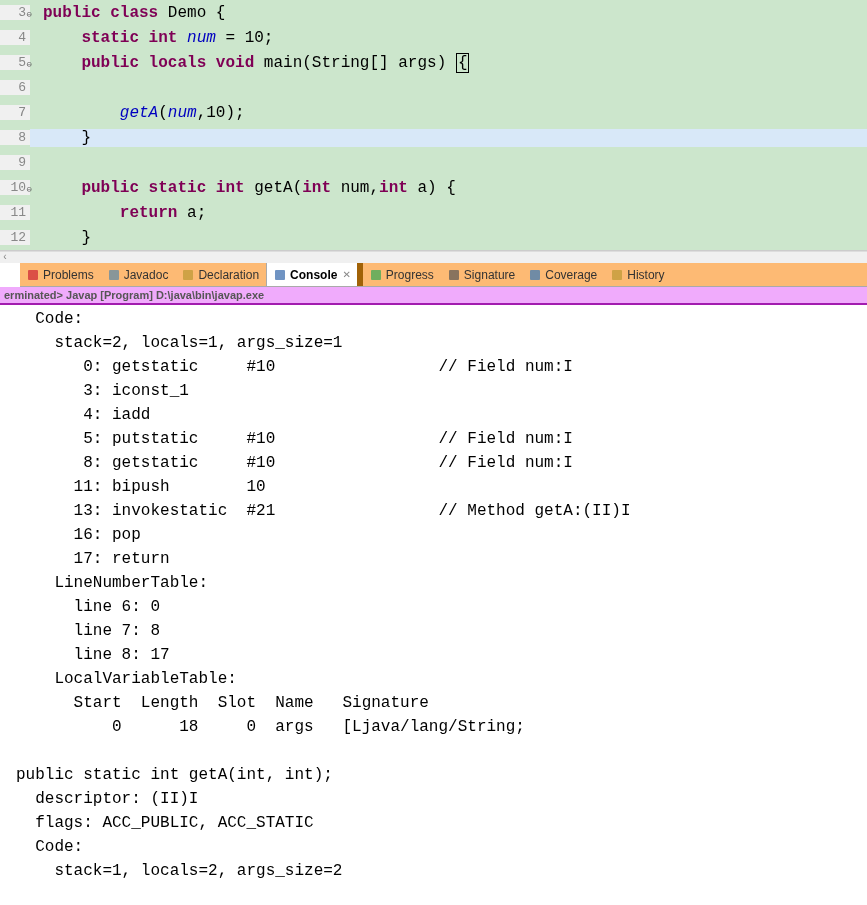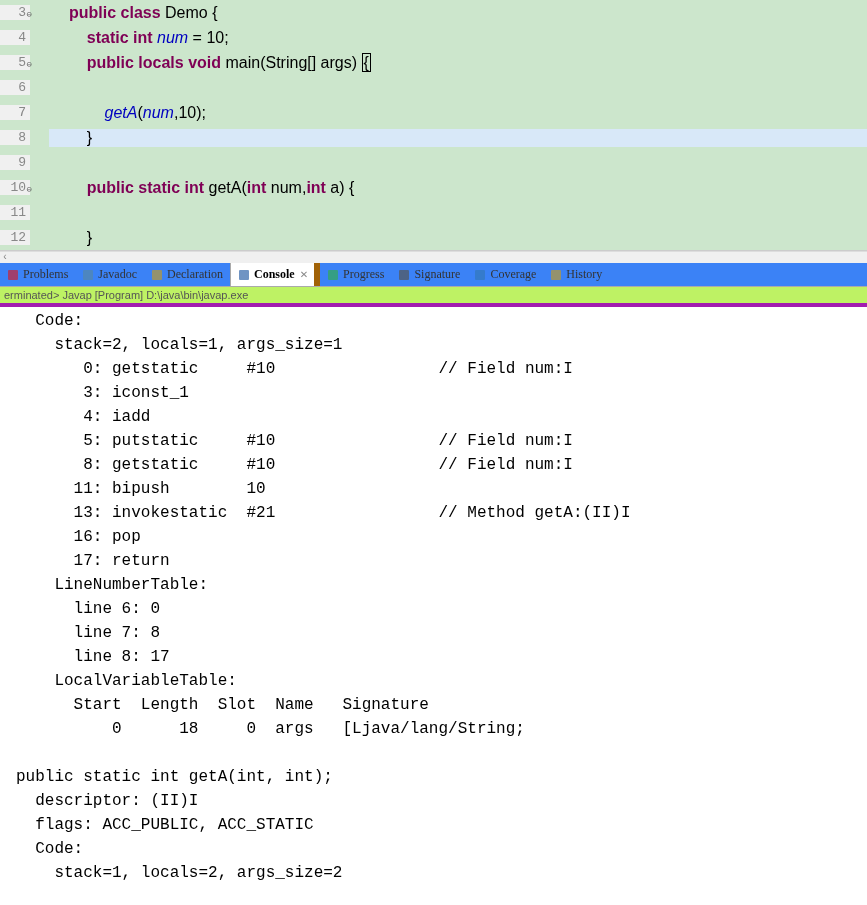--- a/index.html
+++ b/index.html
@@ -1,36 +1,36 @@
 <!DOCTYPE html>
 <html><head>
 <meta charset="utf-8">
 <style>
 * { margin: 0; padding: 0; box-sizing: border-box; }
 body { font-family: Consolas, "Courier New", monospace; font-size: 14px; background: #fff; overflow: hidden; width: 867px; }
 .editor { background: #cce6cc; border-bottom: 1px solid #ccc; }
 .line { display: flex; min-height: 25px; align-items: center; }
 .gutter { width: 30px; text-align: right; padding-right: 4px; color: #888; background: #f0f0f0; font-size: 13px; user-select: none; position: relative; }
 .gutter .fold { position: absolute; right: -2px; top: 4px; font-size: 9px; color: #666; }
-.code { flex: 1; white-space: pre; font-family: Liberation Sans, sans-serif; font-size: 16px; color: #000; padding-left: 20px; margin-left: 19px; }
+.code { flex: 1; white-space: pre; font-family: Liberation Mono, monospace; font-size: 16px; color: #000; padding-left: 13px; }
 .line.highlight .code { background: #d8e8f8; }
 .kw { color: #7f0055; font-weight: bold; }
 .ital { font-style: italic; color: #0000c0; }
 .scrollbar-h { height: 12px; background: #f0f0f0; border-top: 1px solid #ddd; position: relative; }
 .scrollbar-h::before { content: '‹'; position: absolute; left: 2px; font-size: 10px; color: #888; }
 
-.panel-tabs { display: flex; background: #3b82f6; border-bottom: 1px solid #aaa; font-family: Liberation Serif, serif; font-size: 12px; height: 24px; align-items: stretch; }
+.panel-tabs { display: flex; background: #fdba74; border-bottom: 1px solid #aaa; font-family: Liberation Sans, sans-serif; font-size: 12px; height: 24px; align-items: stretch; margin-left: 20px; }
 .tab { display: flex; align-items: center; padding: 0 6px; gap: 3px; cursor: pointer; border-right: 1px solid transparent; }
 .tab.active { background: #fff; border-left: 1px solid #aaa; border-right: 6px solid #a16207; }
 .tab-icon { width: 14px; height: 14px; display: inline-flex; align-items: center; justify-content: center; }
 .tab-label { color: #333; }
 .tab.active .tab-label { font-weight: bold; color: #000; }
 .tab-close { font-size: 10px; color: #888; margin-left: 2px; }
 
-.status-line { font-family: "Segoe UI", Tahoma, sans-serif; font-size: 11px; color: #555; padding: 2px 4px; border-bottom: 4px solid #a21caf; background: #bef264; }
+.status-line { font-family: "Segoe UI", Tahoma, sans-serif; font-size: 11px; color: #555; padding: 2px 4px; border-bottom: 2px solid #a21caf; background: #f0abfc; font-weight: bold; }
 
 .console-body { font-family: Consolas, "Courier New", monospace; font-size: 16px; white-space: pre; padding: 2px 16px; line-height: 1.5; background: #fff; color: #000; overflow: hidden; }
 
 .cursor-box { border: 1px solid #000; padding: 0 1px; }
 </style>
 </head>
 <body>
 
 <div class="editor" id="editor">
     <div class="line">
@@ -59,20 +59,21 @@
     <div class="line">
       <div class="gutter">9</div>
       <div class="code"></div>
     </div>
     <div class="line">
       <div class="gutter">10<span class="fold">⊖</span></div>
       <div class="code">    <span class="kw">public static int</span> getA(<span class="kw">int</span> num,<span class="kw">int</span> a) {</div>
     </div>
     <div class="line">
       <div class="gutter">11</div>
+      <div class="code">        <span class="kw">return</span> a;</div>
     </div>
     <div class="line">
       <div class="gutter">12</div>
       <div class="code">    }</div>
     </div>
   </div>
 <div class="scrollbar-h"></div>
 
 <div class="panel-tabs" id="tabs">
     <div class="tab">

